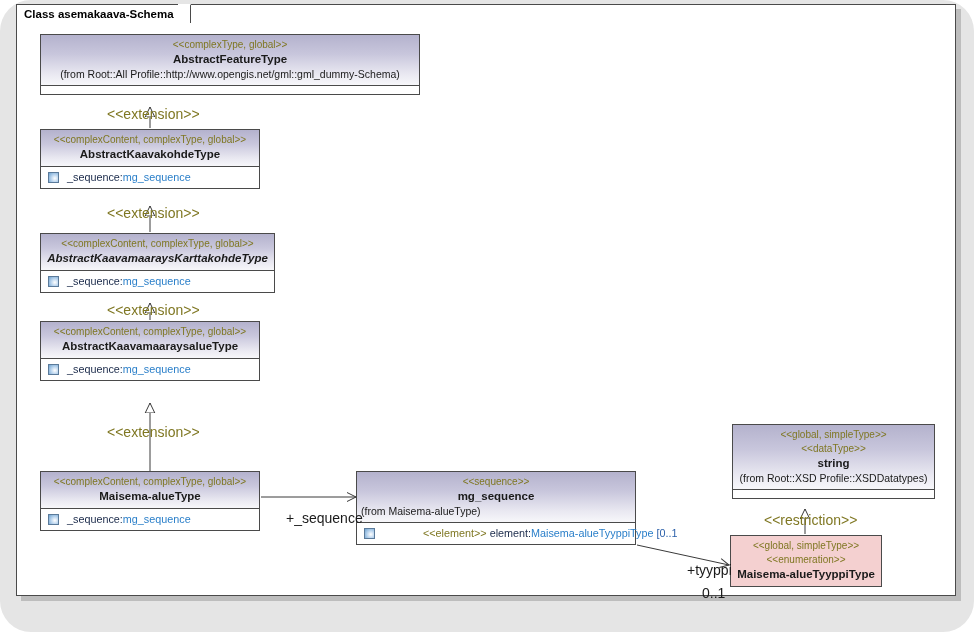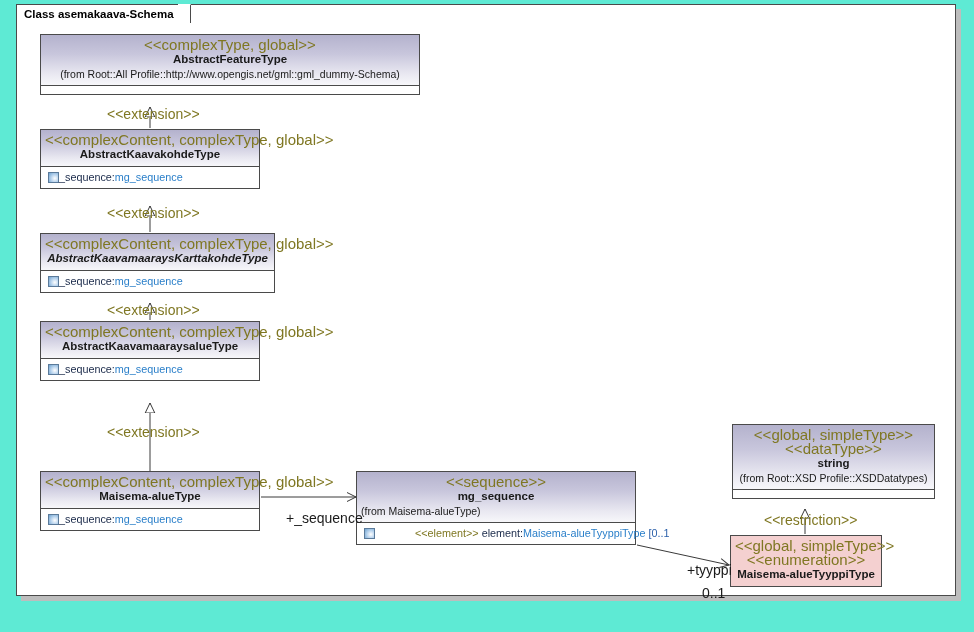--- a/index.html
+++ b/index.html
@@ -7,21 +7,22 @@
     margin: 0;
     padding: 0;
     background: #ffffff;
     font-family: "Liberation Sans", sans-serif;
   }
   #root {
     position: relative;
     width: 974px;
     height: 632px;
     overflow: hidden;
-    background: #5eead4;
+    background: #e5e5e5;
+    border-radius: 31px;
   }
 
   
   .frame {
     position: absolute;
     left: 16px;
     top: 4px;
     width: 940px;
     height: 592px;
     border: 1px solid #4a4a4a;
@@ -110,21 +111,21 @@
     text-align: center;
   }
   .cls.pink {
     background: #f4d0d0;
   }
   .cls.pink .head {
     background: #f4d0d0;
     border-bottom: none;
   }
   .stereo {
-    font-size: 15px;
+    font-size: 10px;
     color: #7f7722;
     line-height: 14px;
     white-space: nowrap;
   }
   .cname {
     font-size: 11.5px;
     font-weight: bold;
     color: #1a1a1a;
     line-height: 15px;
     white-space: nowrap;
@@ -143,21 +144,21 @@
     background: #ffffff;
     min-height: 8px;
   }
   .compartment.empty {
     height: 8px;
     padding: 0;
   }
   .attr {
     display: flex;
     align-items: center;
-    gap: 0;
+    gap: 8px;
     font-size: 10.8px;
     line-height: 15px;
     white-space: nowrap;
     padding-left: 2px;
   }
   .attr-icon {
     flex: 0 0 auto;
     width: 11px;
     height: 11px;
     border: 1px solid #5a7a9a;

